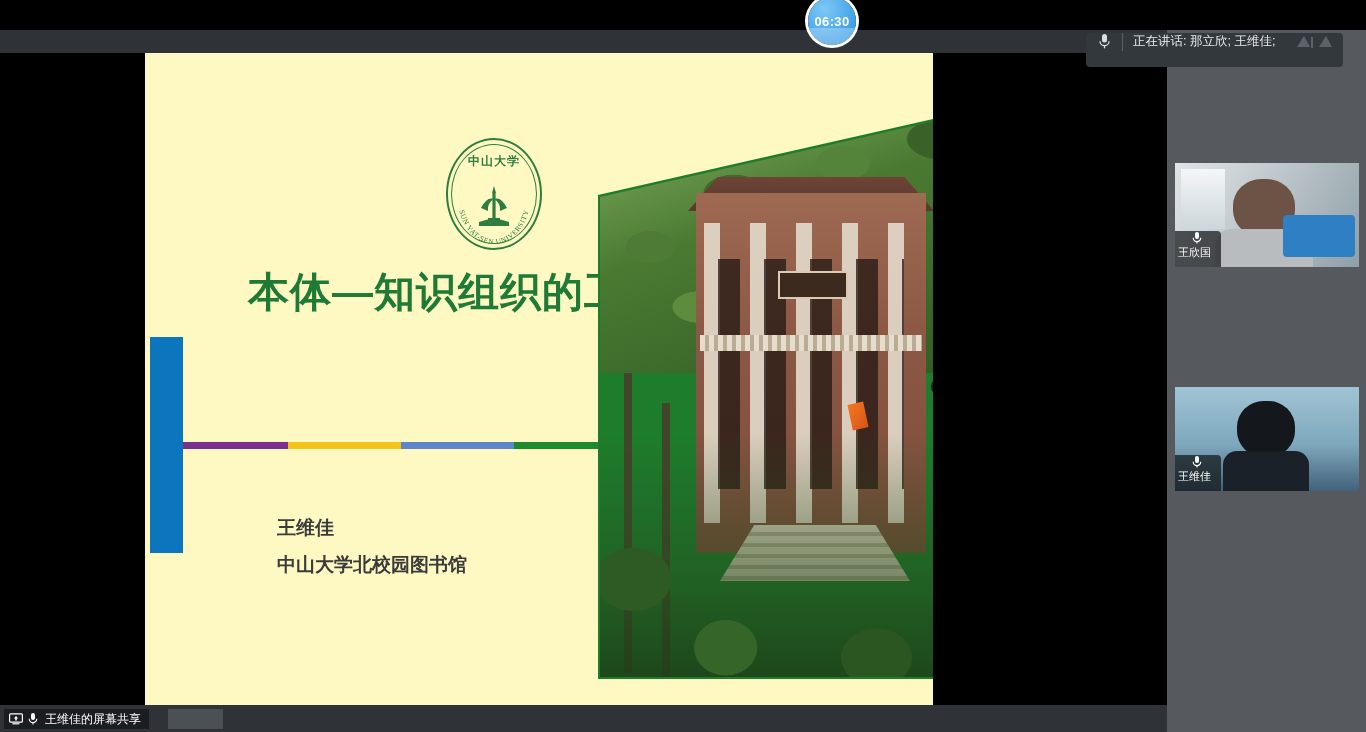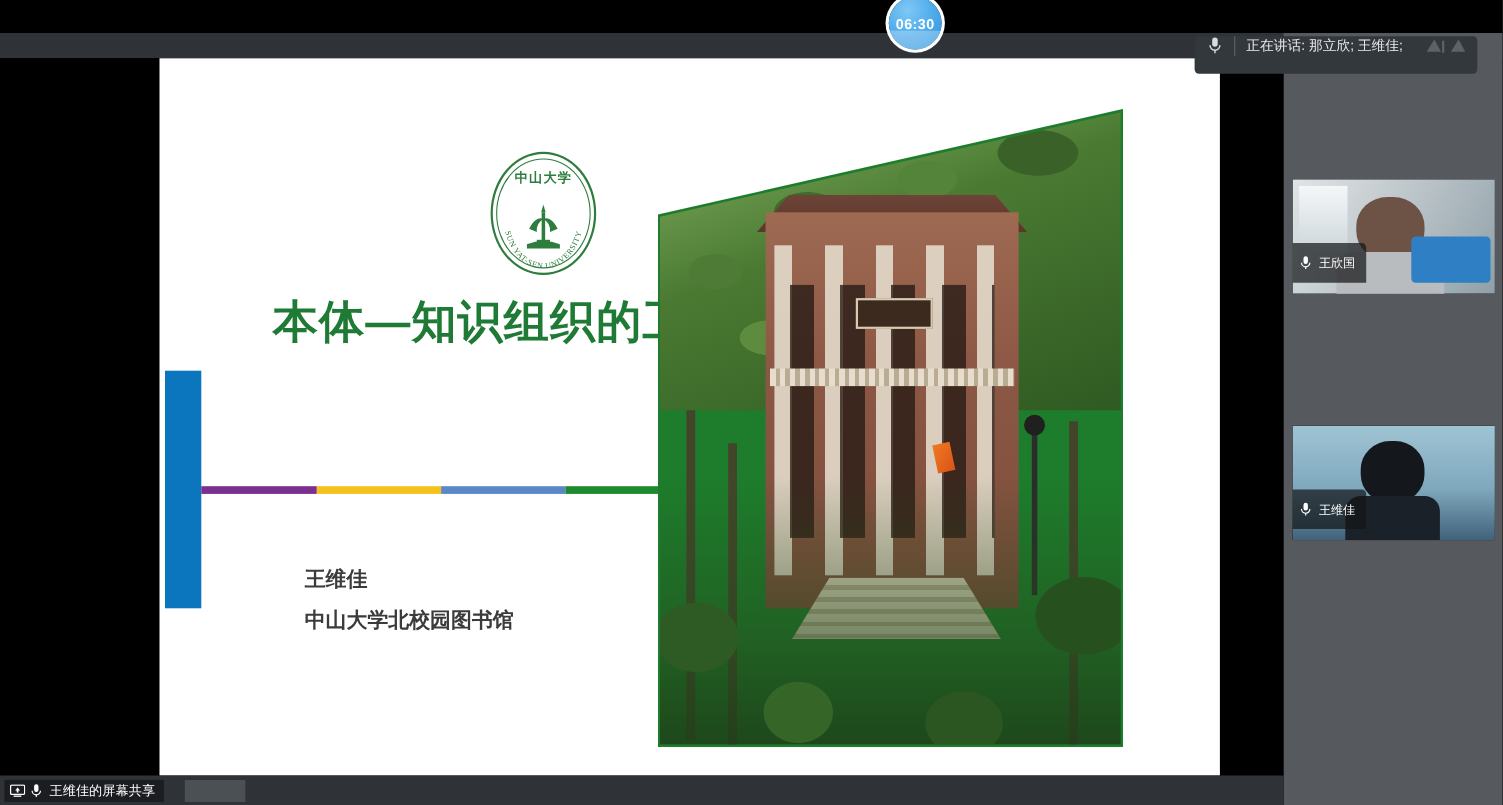--- a/index.html
+++ b/index.html
@@ -37,21 +37,21 @@
   
   .speaking{position:absolute;left:1086px;top:33px;width:257px;height:34px;
             background:#33383d;border-radius:4px;display:flex;align-items:flex-start;z-index:5;}
   .speaking .mic{width:36px;display:flex;align-items:center;justify-content:center;}
   .speaking .sep{width:1px;height:18px;background:#5c6166;}
   .speaking .txt{flex:1;padding-left:10px;color:#e9ecee;font-size:12.5px;white-space:nowrap;}
   .speaking .wave{display:flex;align-items:center;padding-right:6px;gap:2px;opacity:.55;}
 
   
   .stage{position:absolute;left:0;top:53px;width:1167px;height:652px;background:#000;}
-  .slide{position:absolute;left:145px;top:0px;width:964px;height:652px;background:#ffffff;overflow:hidden;}
+  .slide{position:absolute;left:145px;top:0px;width:788px;height:652px;background:#fef9c3;overflow:hidden;}
 
   
   .logo{position:absolute;left:301px;top:85px;width:96px;height:112px;}
   .logo .oval{position:absolute;inset:0;border:2.5px solid #2f7d3e;border-radius:50%;}
   .logo .oval2{position:absolute;left:5px;top:6px;right:5px;bottom:6px;
                border:1px solid #2f7d3e;border-radius:50%;}
   .logo .cn{position:absolute;left:0;right:0;top:15px;text-align:center;
             color:#2f7d3e;font-size:12px;font-weight:bold;letter-spacing:1px;}
   .logo .tower{position:absolute;left:50%;top:46px;transform:translateX(-50%);}
   .logo .en{position:absolute;left:0;right:0;bottom:0;height:100%;}
@@ -120,22 +120,22 @@
      border-radius:50%;background:#20201e;}
   .flag{position:absolute;left:250px;top:330px;width:16px;height:26px;
      background:linear-gradient(135deg,#f07a1e,#d9531a);transform:rotate(-12deg);}
 
   
   .sidebar{position:absolute;left:1167px;top:30px;width:199px;height:702px;background:#565a5e;}
   .tile{position:absolute;left:8px;width:184px;height:104px;background:#0c0d0f;overflow:hidden;}
   .tile.active{outline:2px solid #1fb141;outline-offset:-2px;}
   .t1{top:133px}.t2{top:245px}.t3{top:357px}.t4{top:469px}
   .tile .vid{position:absolute;inset:0;}
-  .namebar{position:absolute;left:0;bottom:10px;height:36px;display:flex;align-items:center;
-           padding:0 6px 0 0;background:rgba(20,22,24,.72);border-radius:0 4px 0 0;}
+  .namebar{position:absolute;left:0;bottom:0;height:36px;display:flex;align-items:center;
+           padding:0 6px 0 0;background:rgba(20,22,24,.72);border-radius:0 4px 0 0;flex-direction:column;}
   .namebar .host{width:18px;height:18px;margin:0 4px 0 2px;background:#ef7f22;
            display:flex;align-items:center;justify-content:center;border-radius:2px;}
   .namebar .mic{width:18px;display:flex;align-items:center;justify-content:center;margin-left:3px;}
   .namebar .nm{color:#fff;font-size:11px;padding:0 4px 0 3px;white-space:nowrap;}
 
   
   .v1{background:linear-gradient(120deg,#dfe4e6 0%,#c7ced2 35%,#8fa0a8 100%);}
   .v1::before{content:"";position:absolute;left:6px;top:6px;width:44px;height:60px;
      background:linear-gradient(180deg,#f4f7f8,#cdd6da);}
   .v1::after{content:"";position:absolute;left:108px;top:52px;width:72px;height:42px;

